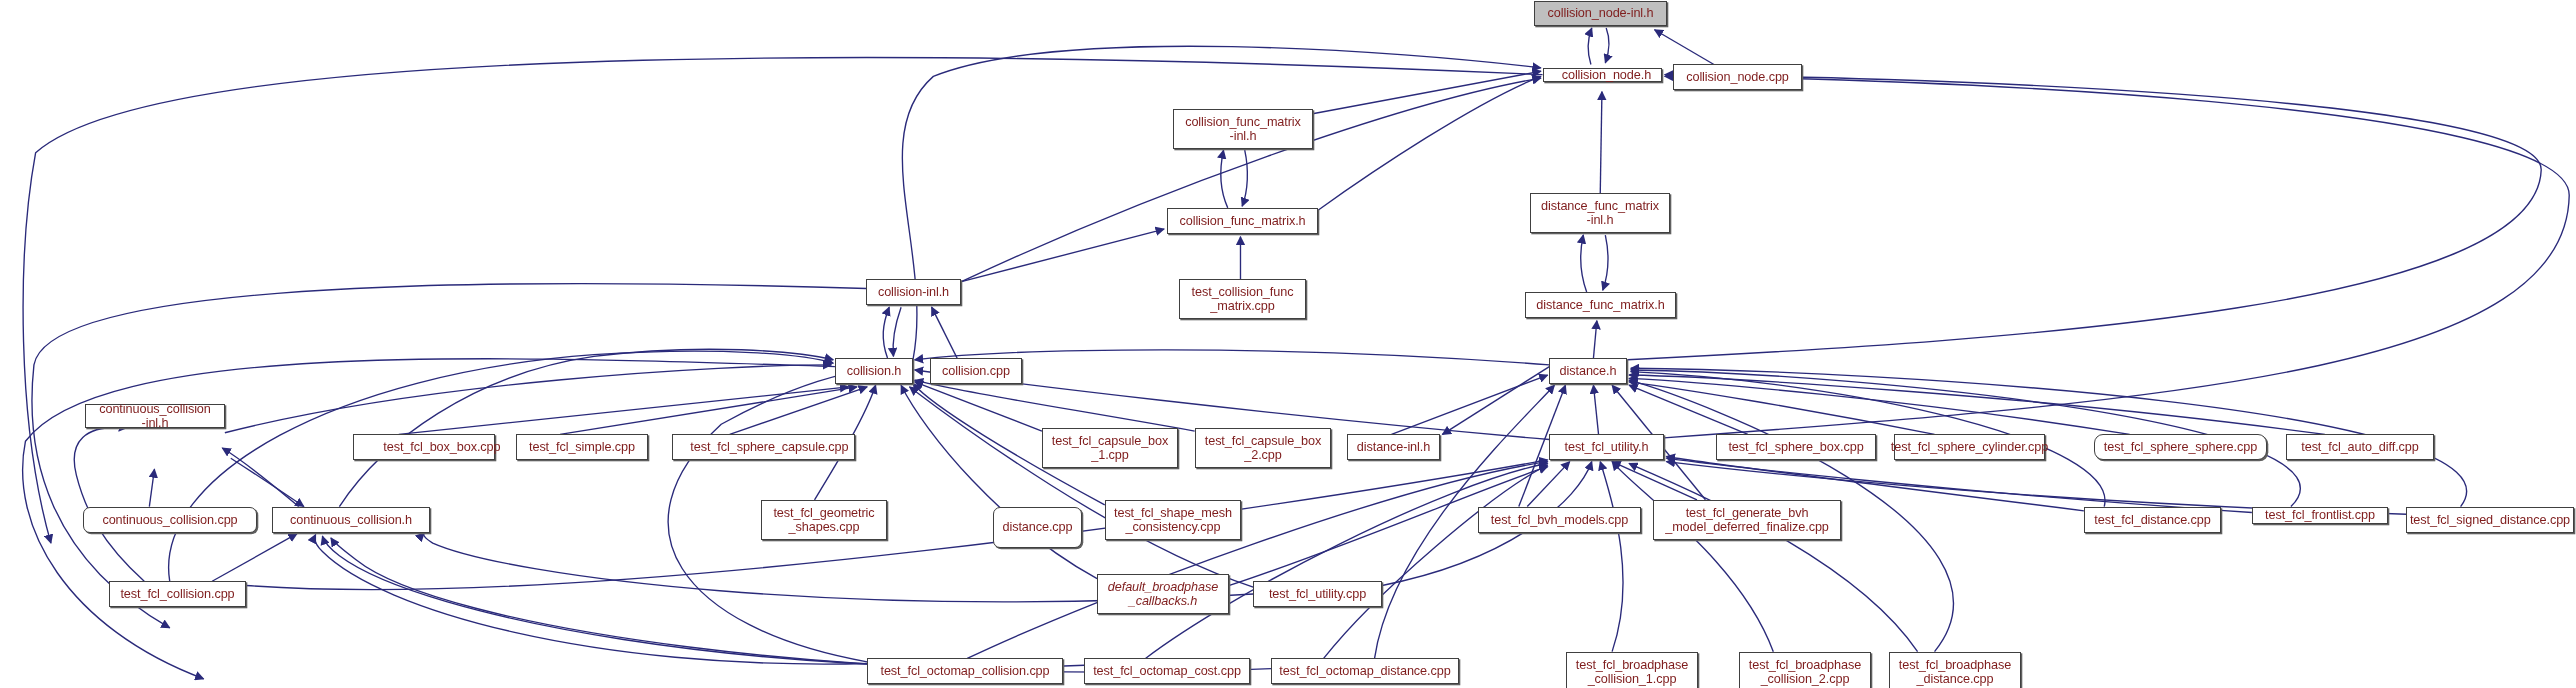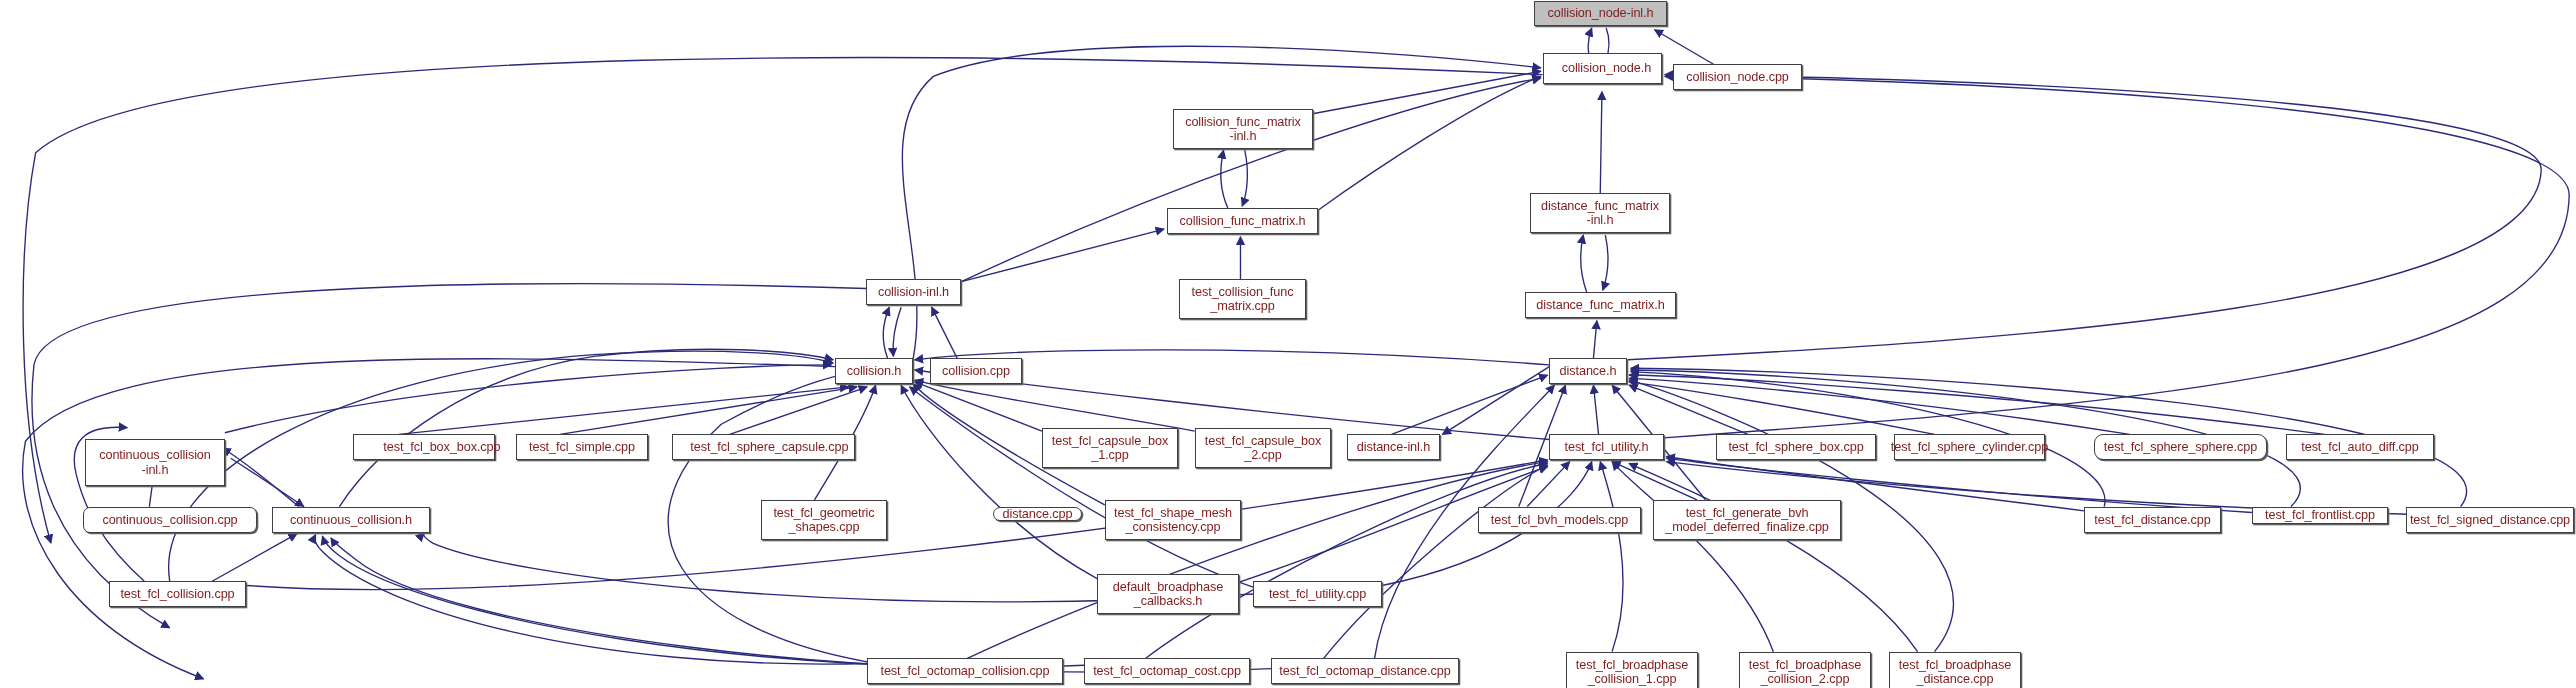--- a/index.html
+++ b/index.html
@@ -132,64 +132,64 @@
         <path d="M1278,784 C900,800 500,730 400,655 C388,646 382,638 380,632" marker-end="url(#arrow)"></path>
         <path d="M1498,788 C1000,810 520,740 420,660 C404,648 394,640 390,634" marker-end="url(#arrow)"></path>
         <path d="M1477,700 C1000,730 600,680 510,640 C500,634 498,630 500,628" marker-end="url(#arrow)"></path>
         <path d="M1021,340 C700,330 60,320 40,430 C28,540 60,660 200,740" marker-end="url(#arrow)"></path>
         <path d="M984,432 C600,420 120,400 30,520 C10,620 80,740 240,800" marker-end="url(#arrow)"></path>
         <path d="M1818,88 C1200,60 200,40 42,180 C20,300 20,500 60,640" marker-end="url(#arrow)"></path>
       </g>
   </svg>
   <div id="node-layer">
       <div class="node root" style="left: 1534px; top: 0.8px; width: 133px; height: 25.5px;">collision_node-inl.h</div>
-      <div class="node" style="left: 1543px; top: 53px; width: 119px; height: 31px; padding-left: 12px;">collision_node.h</div>
+      <div class="node" style="left: 1543px; top: 68px; width: 119px; height: 14px; padding-left: 12px;">collision_node.h</div>
       <div class="node" style="left: 1673px; top: 64px; width: 129px; height: 25.5px;">collision_node.cpp</div>
       <div class="node" style="left: 1173px; top: 109px; width: 140px; height: 40px;">collision_func_matrix
 -inl.h</div>
       <div class="node" style="left: 1167px; top: 208px; width: 151px; height: 25.5px;">collision_func_matrix.h</div>
       <div class="node" style="left: 1530px; top: 193px; width: 140px; height: 40px;">distance_func_matrix
 -inl.h</div>
       <div class="node" style="left: 1525px; top: 292px; width: 151px; height: 25.5px;">distance_func_matrix.h</div>
       <div class="node" style="left: 1179px; top: 279px; width: 127px; height: 40px;">test_collision_func
 _matrix.cpp</div>
       <div class="node" style="left: 866px; top: 279px; width: 95px; height: 25.5px;">collision-inl.h</div>
       <div class="node" style="left: 835px; top: 358px; width: 78px; height: 25.5px;">collision.h</div>
       <div class="node" style="left: 930px; top: 358px; width: 92px; height: 25.5px;">collision.cpp</div>
       <div class="node" style="left: 1549px; top: 358px; width: 78px; height: 25.5px;">distance.h</div>
-      <div class="node" style="left: 85px; top: 439px; width: 140px; height: 47px;">continuous_collision
+      <div class="node" style="left: 85px; top: 404px; width: 140px; height: 24px;">continuous_collision
 -inl.h</div>
       <div class="node" style="left: 353px; top: 434px; width: 142px; height: 25.5px; padding-left: 40px;">test_fcl_box_box.cpp</div>
       <div class="node" style="left: 516px; top: 434px; width: 132px; height: 25.5px;">test_fcl_simple.cpp</div>
       <div class="node" style="left: 672px; top: 434px; width: 183px; height: 25.5px; padding-left: 16px;">test_fcl_sphere_capsule.cpp</div>
       <div class="node" style="left: 1042px; top: 428px; width: 136px; height: 40px;">test_fcl_capsule_box
 _1.cpp</div>
       <div class="node" style="left: 1195px; top: 428px; width: 136px; height: 40px;">test_fcl_capsule_box
 _2.cpp</div>
       <div class="node" style="left: 1347px; top: 434px; width: 93px; height: 25.5px;">distance-inl.h</div>
       <div class="node" style="left: 1549px; top: 434px; width: 115px; height: 25.5px;">test_fcl_utility.h</div>
       <div class="node" style="left: 1716px; top: 434px; width: 160px; height: 25.5px;">test_fcl_sphere_box.cpp</div>
       <div class="node" style="left: 1894px; top: 434px; width: 151px; height: 25.5px;">test_fcl_sphere_cylinder.cpp</div>
       <div class="node" style="left: 2094px; top: 434px; width: 173px; height: 25.5px; border-radius: 9px;">test_fcl_sphere_sphere.cpp</div>
       <div class="node" style="left: 2286px; top: 434px; width: 148px; height: 25.5px;">test_fcl_auto_diff.cpp</div>
       <div class="node" style="left: 83px; top: 507px; width: 174px; height: 25.5px; border-radius: 7px;">continuous_collision.cpp</div>
       <div class="node" style="left: 272px; top: 507px; width: 158px; height: 25.5px;">continuous_collision.h</div>
       <div class="node" style="left: 761px; top: 500px; width: 126px; height: 40px;">test_fcl_geometric
 _shapes.cpp</div>
-      <div class="node" style="left: 993px; top: 507px; width: 89px; height: 14px; border-radius: 7px;">distance.cpp</div>
+      <div class="node" style="left: 993px; top: 507px; width: 89px; height: 41px; border-radius: 7px;">distance.cpp</div>
       <div class="node" style="left: 1105px; top: 500px; width: 136px; height: 40px;">test_fcl_shape_mesh
 _consistency.cpp</div>
       <div class="node" style="left: 1478px; top: 507px; width: 163px; height: 25.5px;">test_fcl_bvh_models.cpp</div>
       <div class="node" style="left: 1653px; top: 500px; width: 188px; height: 40px;">test_fcl_generate_bvh
 _model_deferred_finalize.cpp</div>
       <div class="node" style="left: 2084px; top: 507px; width: 137px; height: 25.5px;">test_fcl_distance.cpp</div>
       <div class="node" style="left: 2252px; top: 507px; width: 136px; height: 17px;">test_fcl_frontlist.cpp</div>
       <div class="node" style="left: 2406px; top: 507px; width: 168px; height: 25.5px;">test_fcl_signed_distance.cpp</div>
       <div class="node" style="left: 109px; top: 581px; width: 137px; height: 25.5px;">test_fcl_collision.cpp</div>
-      <div class="node" style="left: 1097px; top: 574px; width: 142px; height: 40px;">default_broadphase
+      <div class="node" style="left: 1097px; top: 574px; width: 132px; height: 40px; font-style: italic;">default_broadphase
 _callbacks.h</div>
       <div class="node" style="left: 1253px; top: 581px; width: 129px; height: 25.5px;">test_fcl_utility.cpp</div>
       <div class="node" style="left: 867px; top: 658px; width: 196px; height: 25.5px;">test_fcl_octomap_collision.cpp</div>
       <div class="node" style="left: 1084px; top: 658px; width: 166px; height: 25.5px;">test_fcl_octomap_cost.cpp</div>
       <div class="node" style="left: 1271px; top: 658px; width: 188px; height: 25.5px;">test_fcl_octomap_distance.cpp</div>
       <div class="node" style="left: 1566px; top: 652px; width: 132px; height: 40px;">test_fcl_broadphase
 _collision_1.cpp</div>
       <div class="node" style="left: 1739px; top: 652px; width: 132px; height: 40px;">test_fcl_broadphase
 _collision_2.cpp</div>
       <div class="node" style="left: 1889px; top: 652px; width: 132px; height: 40px;">test_fcl_broadphase

